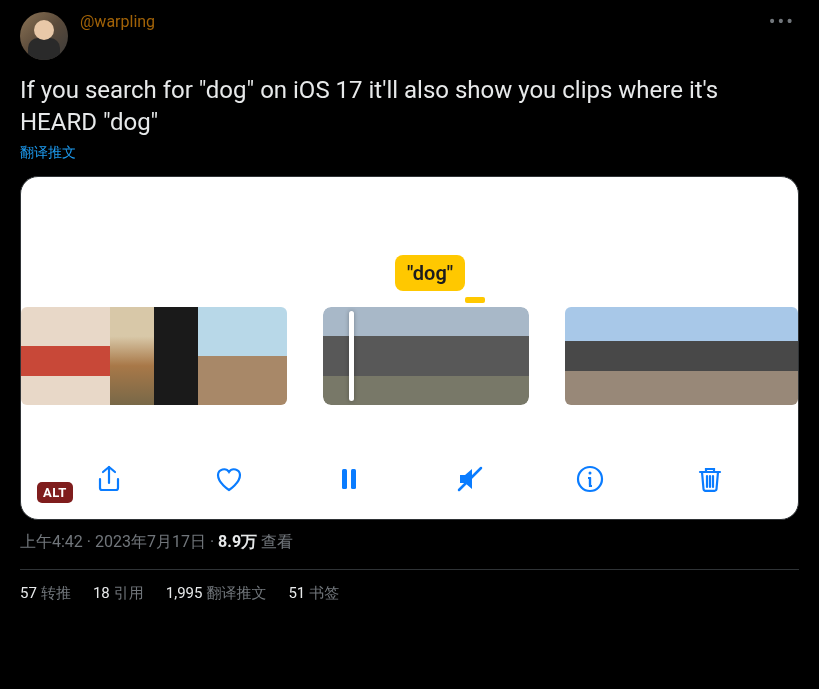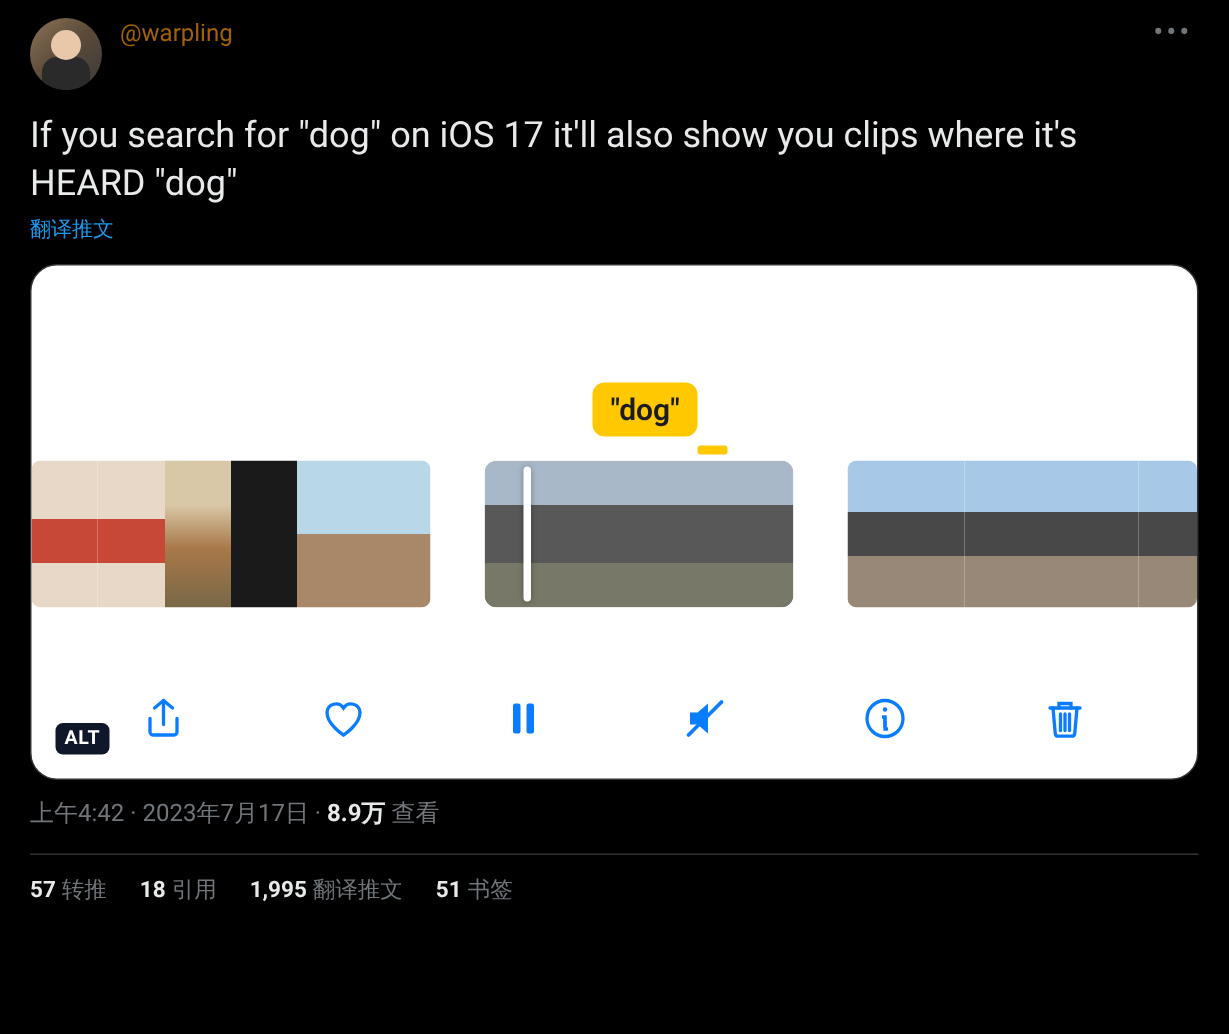--- a/index.html
+++ b/index.html
@@ -169,21 +169,21 @@
     display: flex;
     align-items: center;
     justify-content: center;
     cursor: pointer;
   }
   .tool-btn svg { width: 32px; height: 32px; }
   .alt-badge {
     position: absolute;
     left: 16px;
     bottom: 16px;
-    background: #0f172a;
+    background: #7f1d1d;
     color: #fff;
     font-size: 13px;
     font-weight: 700;
     padding: 3px 6px;
     border-radius: 5px;
     letter-spacing: 0.5px;
   }
   .meta {
     margin-top: 12px;
     color: #71767b;
@@ -194,21 +194,21 @@
     border: none;
     border-top: 1px solid #2f3336;
     margin: 16px 0 14px 0;
   }
   .stats {
     display: flex;
     gap: 22px;
     font-size: 15px;
     color: #71767b;
   }
-  .stats .num { color: #e7e9ea; font-weight: 700; margin-right: 4px; }
+  .stats .num { color: #e7e9ea; font-weight: 400; margin-right: 4px; }
 </style>
 </head>
 <body>
 
 <div class="tweet">
 
   <div class="header">
     <div class="avatar"></div>
     <div class="name-block">
       <div class="handle">@warpling</div>

